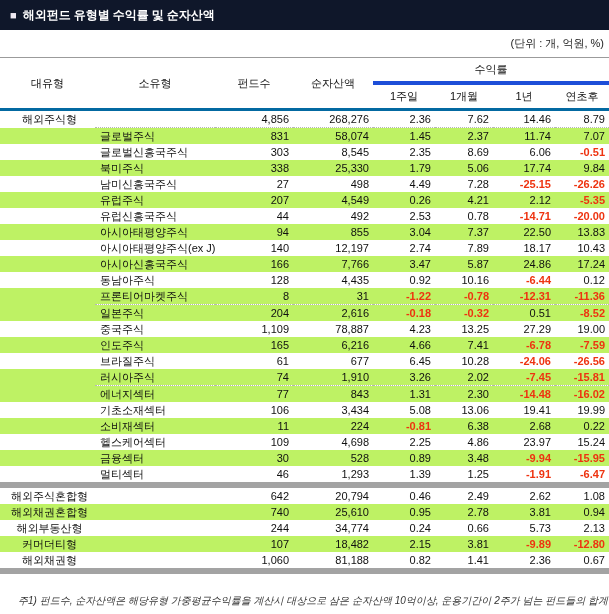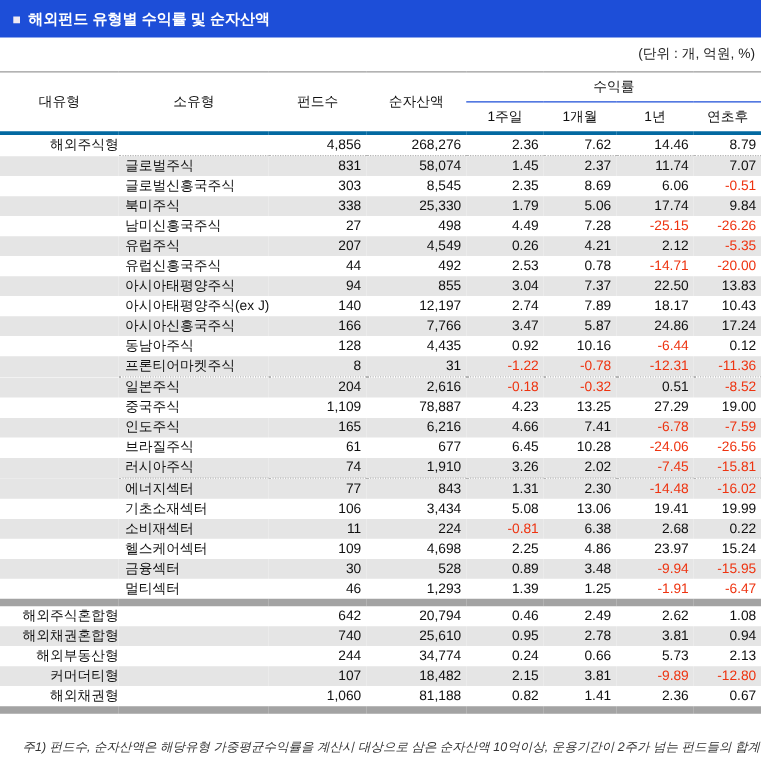--- a/index.html
+++ b/index.html
@@ -2,48 +2,48 @@
 <html><head>
 <meta charset="utf-8">
 <style>
   html,body { margin:0; padding:0; }
   body {
     width:609px; height:614px; background:#ffffff;
     font-family:"Liberation Sans","DejaVu Sans",sans-serif;
     color:#101010; overflow:hidden;
   }
   .title-bar {
-    height:30px; line-height:30px; background:#1d4ed8;
+    height:30px; line-height:30px; background:#0f172a;
     color:#ffffff; font-size:12px; font-weight:bold;
-    padding-left:10px; box-sizing:border-box;
+    padding-left:10px; box-sizing:border-box;font-family:Liberation Serif, serif;
   }
   .title-bar .bullet { color:#efeaf3; font-size:11px; margin-right:6px; }
   .unit-note {
     height:27px; line-height:27px; text-align:right;
     font-size:11px; color:#222222; padding-right:5px;
   }
   table.report {
     width:609px; border-collapse:collapse; table-layout:fixed;
     font-size:11px; border-top:1px solid #9b9b9b;
   }
   thead th {
     font-weight:normal; text-align:center; padding:0;
     height:23px; color:#101010; border-bottom:3px solid #0369a1;
     vertical-align:middle; font-size:11px;
   }
-  thead th.group { border-bottom:1px solid #1d4ed8; }
+  thead th.group { border-bottom:4px solid #1d4ed8; }
   tbody td {
     height:16px; line-height:16px; padding:0;
     white-space:nowrap; overflow:hidden; font-size:11px;
   }
-  td.col-major { text-align:right; padding-left:4px; }
+  td.col-major { text-align:center; padding-left:4px; }
   td.col-minor { text-align:left; padding-left:5px; }
   td.num { text-align:right; padding-right:4px; }
-  td.neg { color:#ee3310; }
-  tr.stripe { background:#e5e5e5;margin-top:39px; }
+  td.neg { color:#ee3310;font-weight:bold; }
+  tr.stripe { background:#bef264;margin-top:39px; }
   tr.sep-dotted td { border-bottom:1px dotted #b5b5b5; }
   tr.sep-dotted td.col-major { border-bottom:none; }
   tr.sep-solid td { border-bottom:6px solid #a3a3a3; }
   .footnote {
     font-size:10px; color:#333333; padding:20px 0 0 18px;
     letter-spacing:0;
     font-style:italic;
   }
 </style>
 </head>

